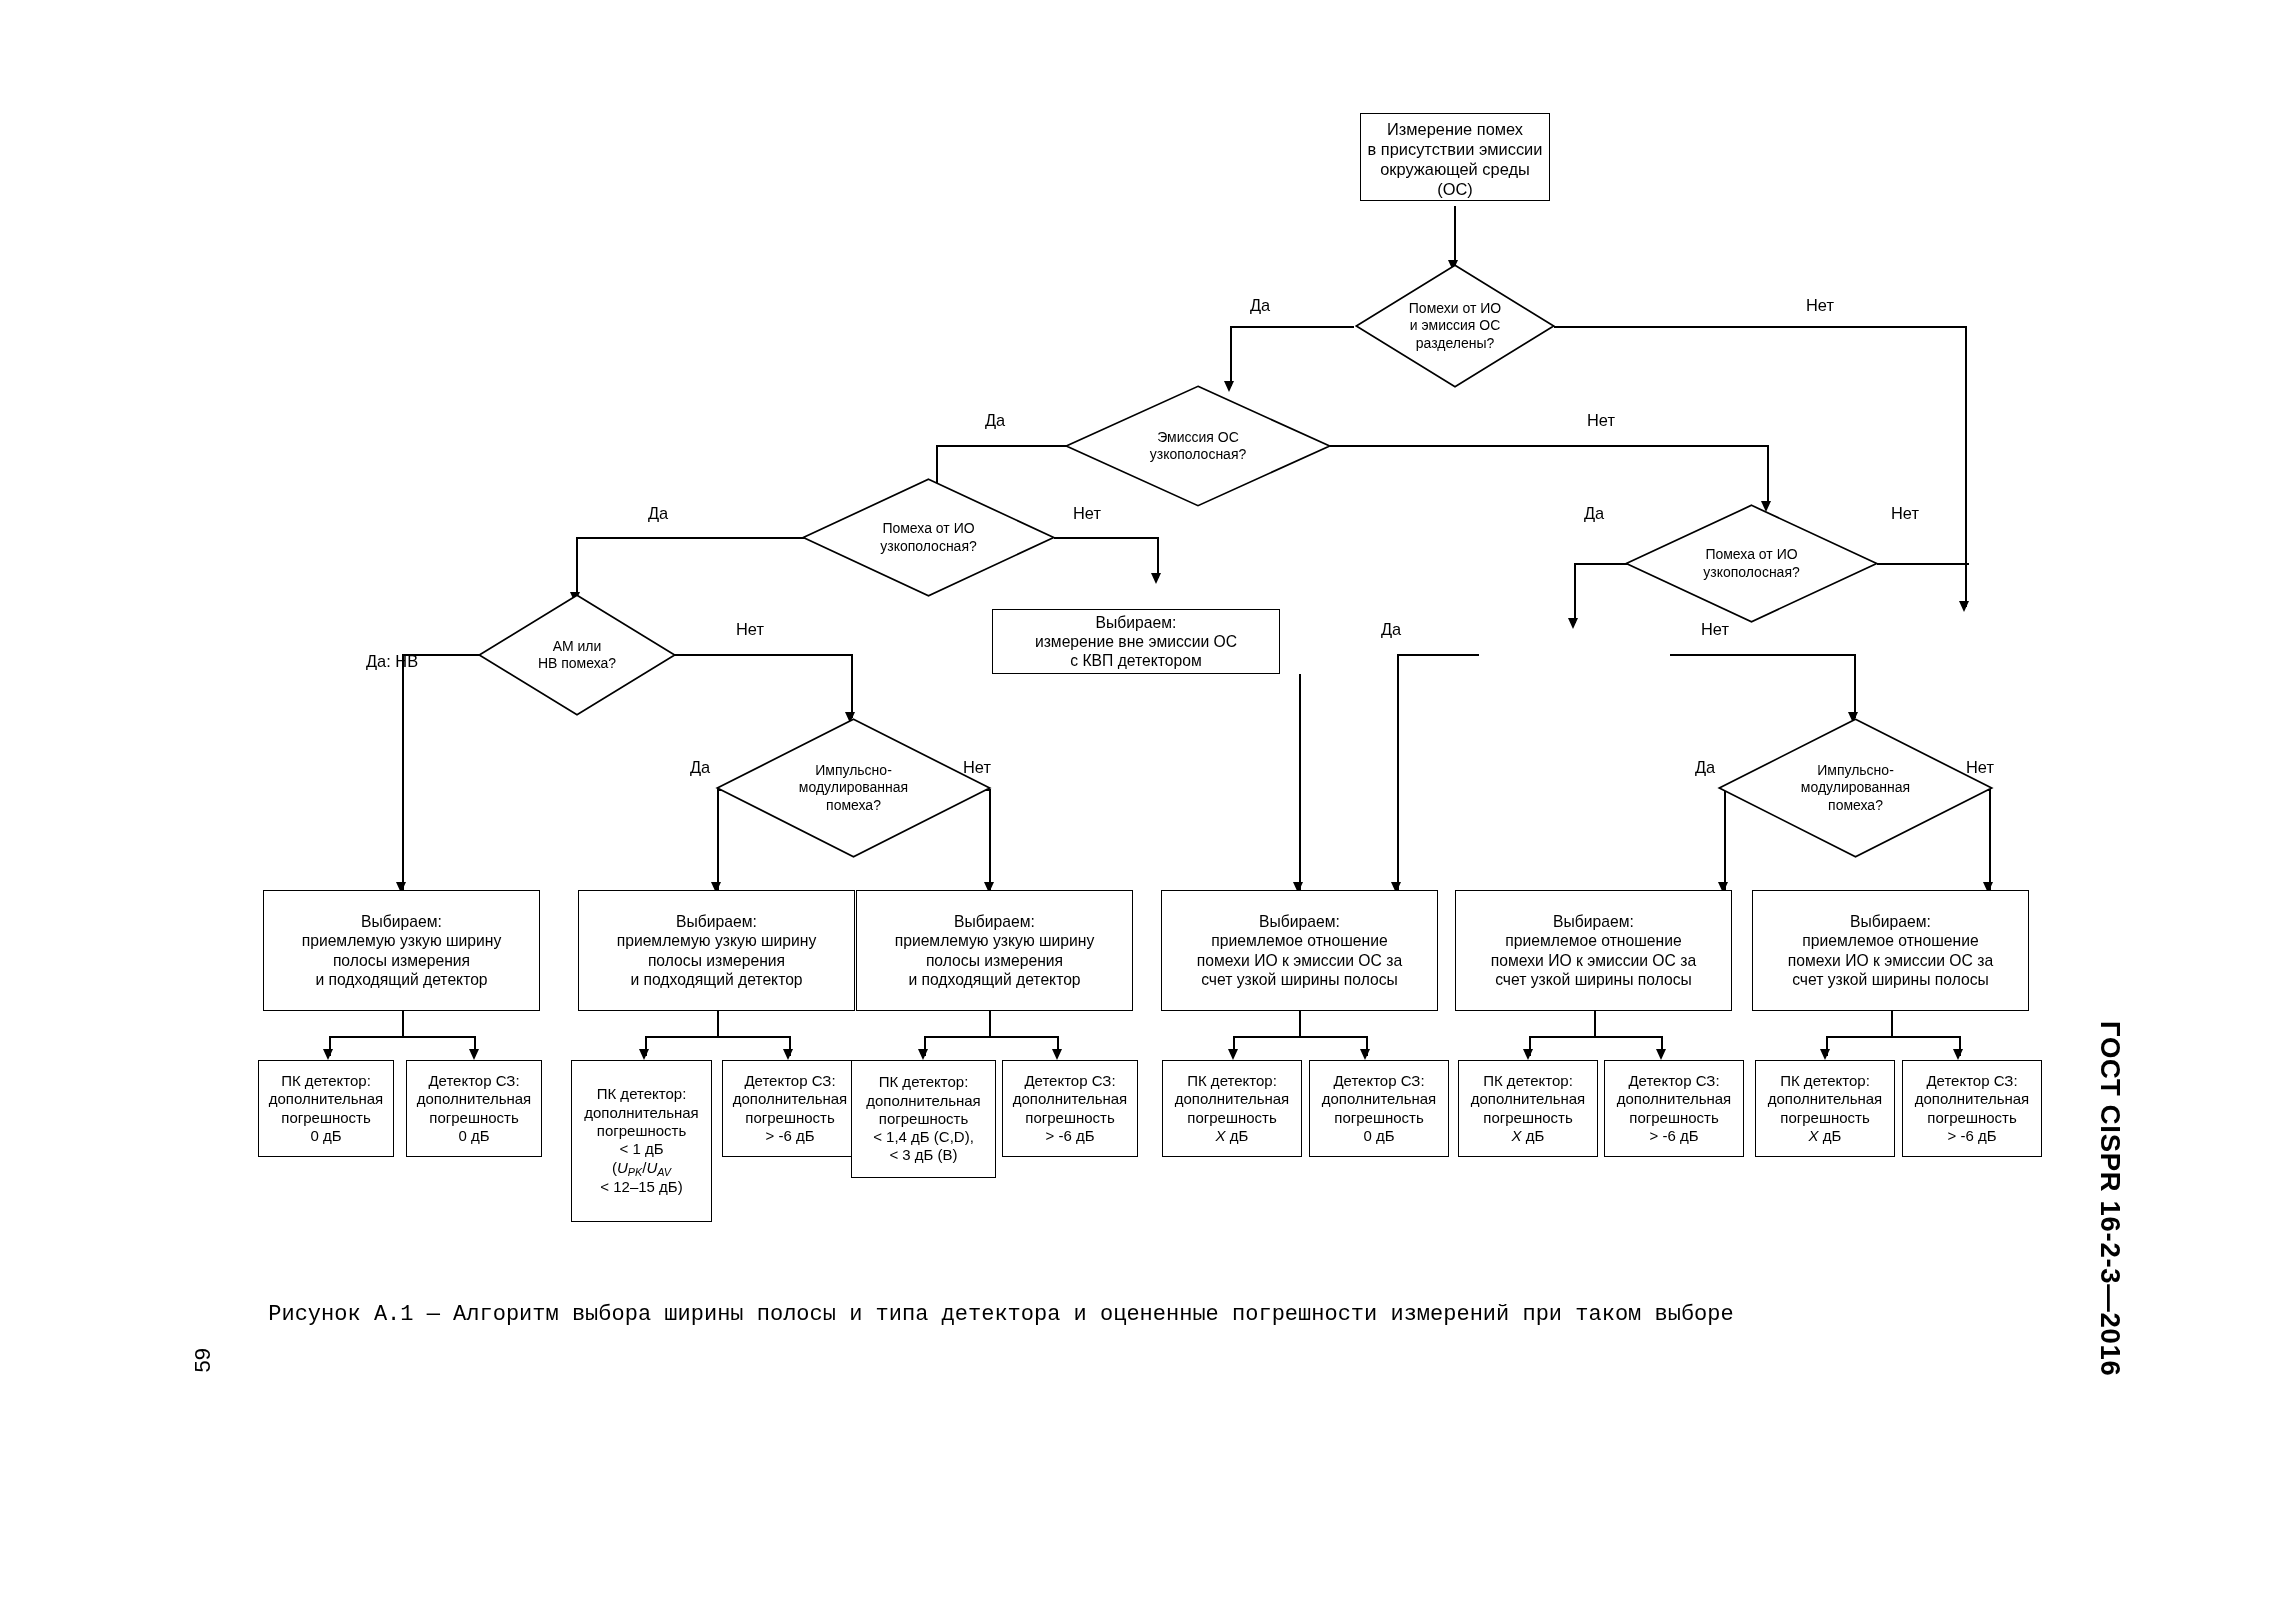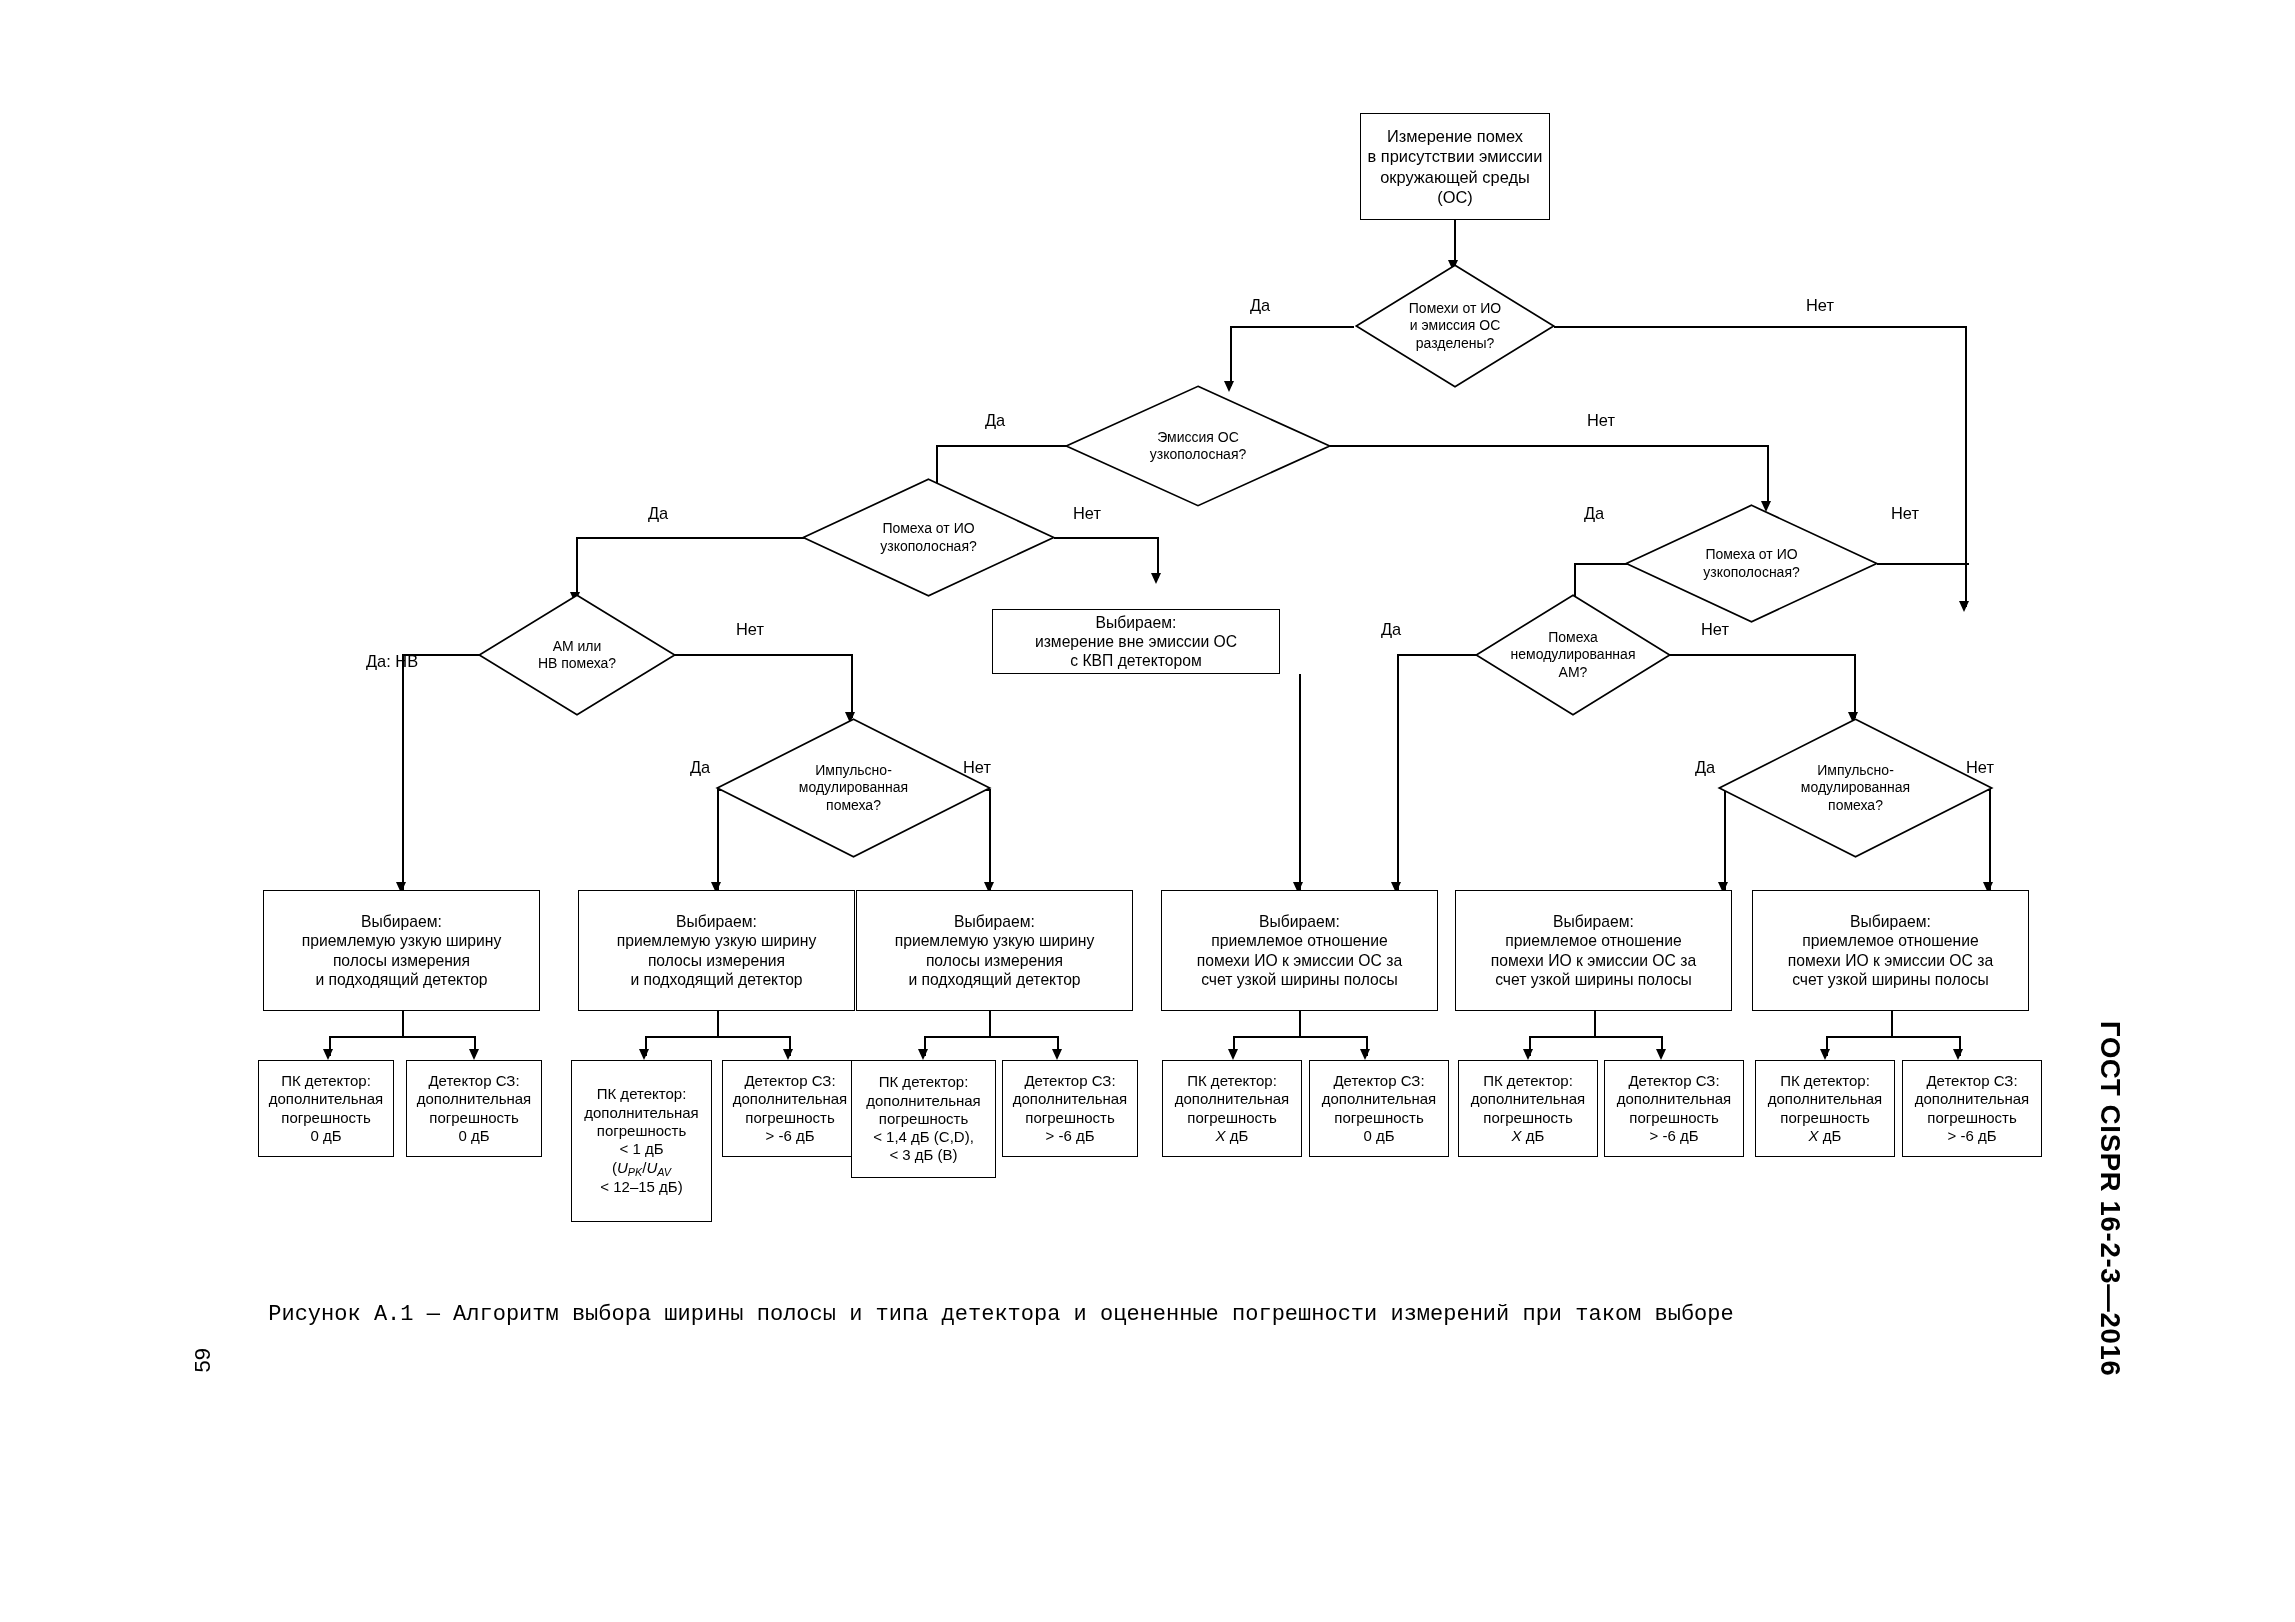--- a/index.html
+++ b/index.html
@@ -155,21 +155,21 @@
   <div class="ln lnv" style="left:1661px;top:1036px;height:19.6px;"></div>
   <div class="arrow arrow-down" style="left:1656px;top:1049px;"></div>
 
   <div class="ln lnv" style="left:1891px;top:1011px;height:26px;"></div>
   <div class="ln lnh" style="left:1826px;top:1036px;width:134px;"></div>
   <div class="ln lnv" style="left:1826px;top:1036px;height:19.6px;"></div>
   <div class="arrow arrow-down" style="left:1820px;top:1049px;"></div>
   <div class="ln lnv" style="left:1959px;top:1036px;height:19.6px;"></div>
   <div class="arrow arrow-down" style="left:1953px;top:1049px;"></div>
 
-  <div class="node box f-start" style="left:1360px;top:113px;width:190px;height:107px;">
+  <div class="node box f-start" style="left:1360px;top:113px;width:190px;height:88px;align-items:flex-end;">
     <div class="txt">
       <div>Измерение помех</div>
       <div>в присутствии эмиссии</div>
       <div>окружающей среды (ОС)</div>
     </div>
   </div>
 
   <div class="diamond" style="left:1355px;top:264px;width:200px;height:124px;">
     <svg viewBox="0 0 306 190" preserveAspectRatio="none">
       <polygon points="153,2 304,95 153,188 2,95" fill="#fff" stroke="#000" stroke-width="2.6"></polygon>
@@ -249,32 +249,20 @@
     <div class="dtxt f-dia">
         <div>
       <div>Помеха от ИО</div>
       <div>узкополосная?</div>
     </div>
       </div>
   </div>
   <div class="elabel" style="left:1584px;top:504px;">Да</div>
   <div class="elabel" style="left:1891px;top:504px;">Нет</div>
 
-  <div class="diamond" style="left:1475px;top:594px;width:196px;height:122px;">
-    <svg viewBox="0 0 300 186" preserveAspectRatio="none">
-      <polygon points="150,2 298,93 150,184 2,93" fill="#fff" stroke="#000" stroke-width="2.6"></polygon>
-    </svg>
-    <div class="dtxt f-dia">
-        <div style="white-space:nowrap;">
-      <div>Помеха</div>
-      <div>немодулированная</div>
-      <div>АМ?</div>
-    </div>
-      </div>
-  </div>
   <div class="elabel" style="left:1381px;top:620px;">Да</div>
   <div class="elabel" style="left:1701px;top:620px;">Нет</div>
 
   <div class="diamond" style="left:1718px;top:718px;width:275px;height:140px;">
     <svg viewBox="0 0 420 214" preserveAspectRatio="none">
       <polygon points="210,2 418,107 210,212 2,107" fill="#fff" stroke="#000" stroke-width="2.6"></polygon>
     </svg>
     <div class="dtxt f-dia">
         <div>
       <div>Импульсно-</div>

